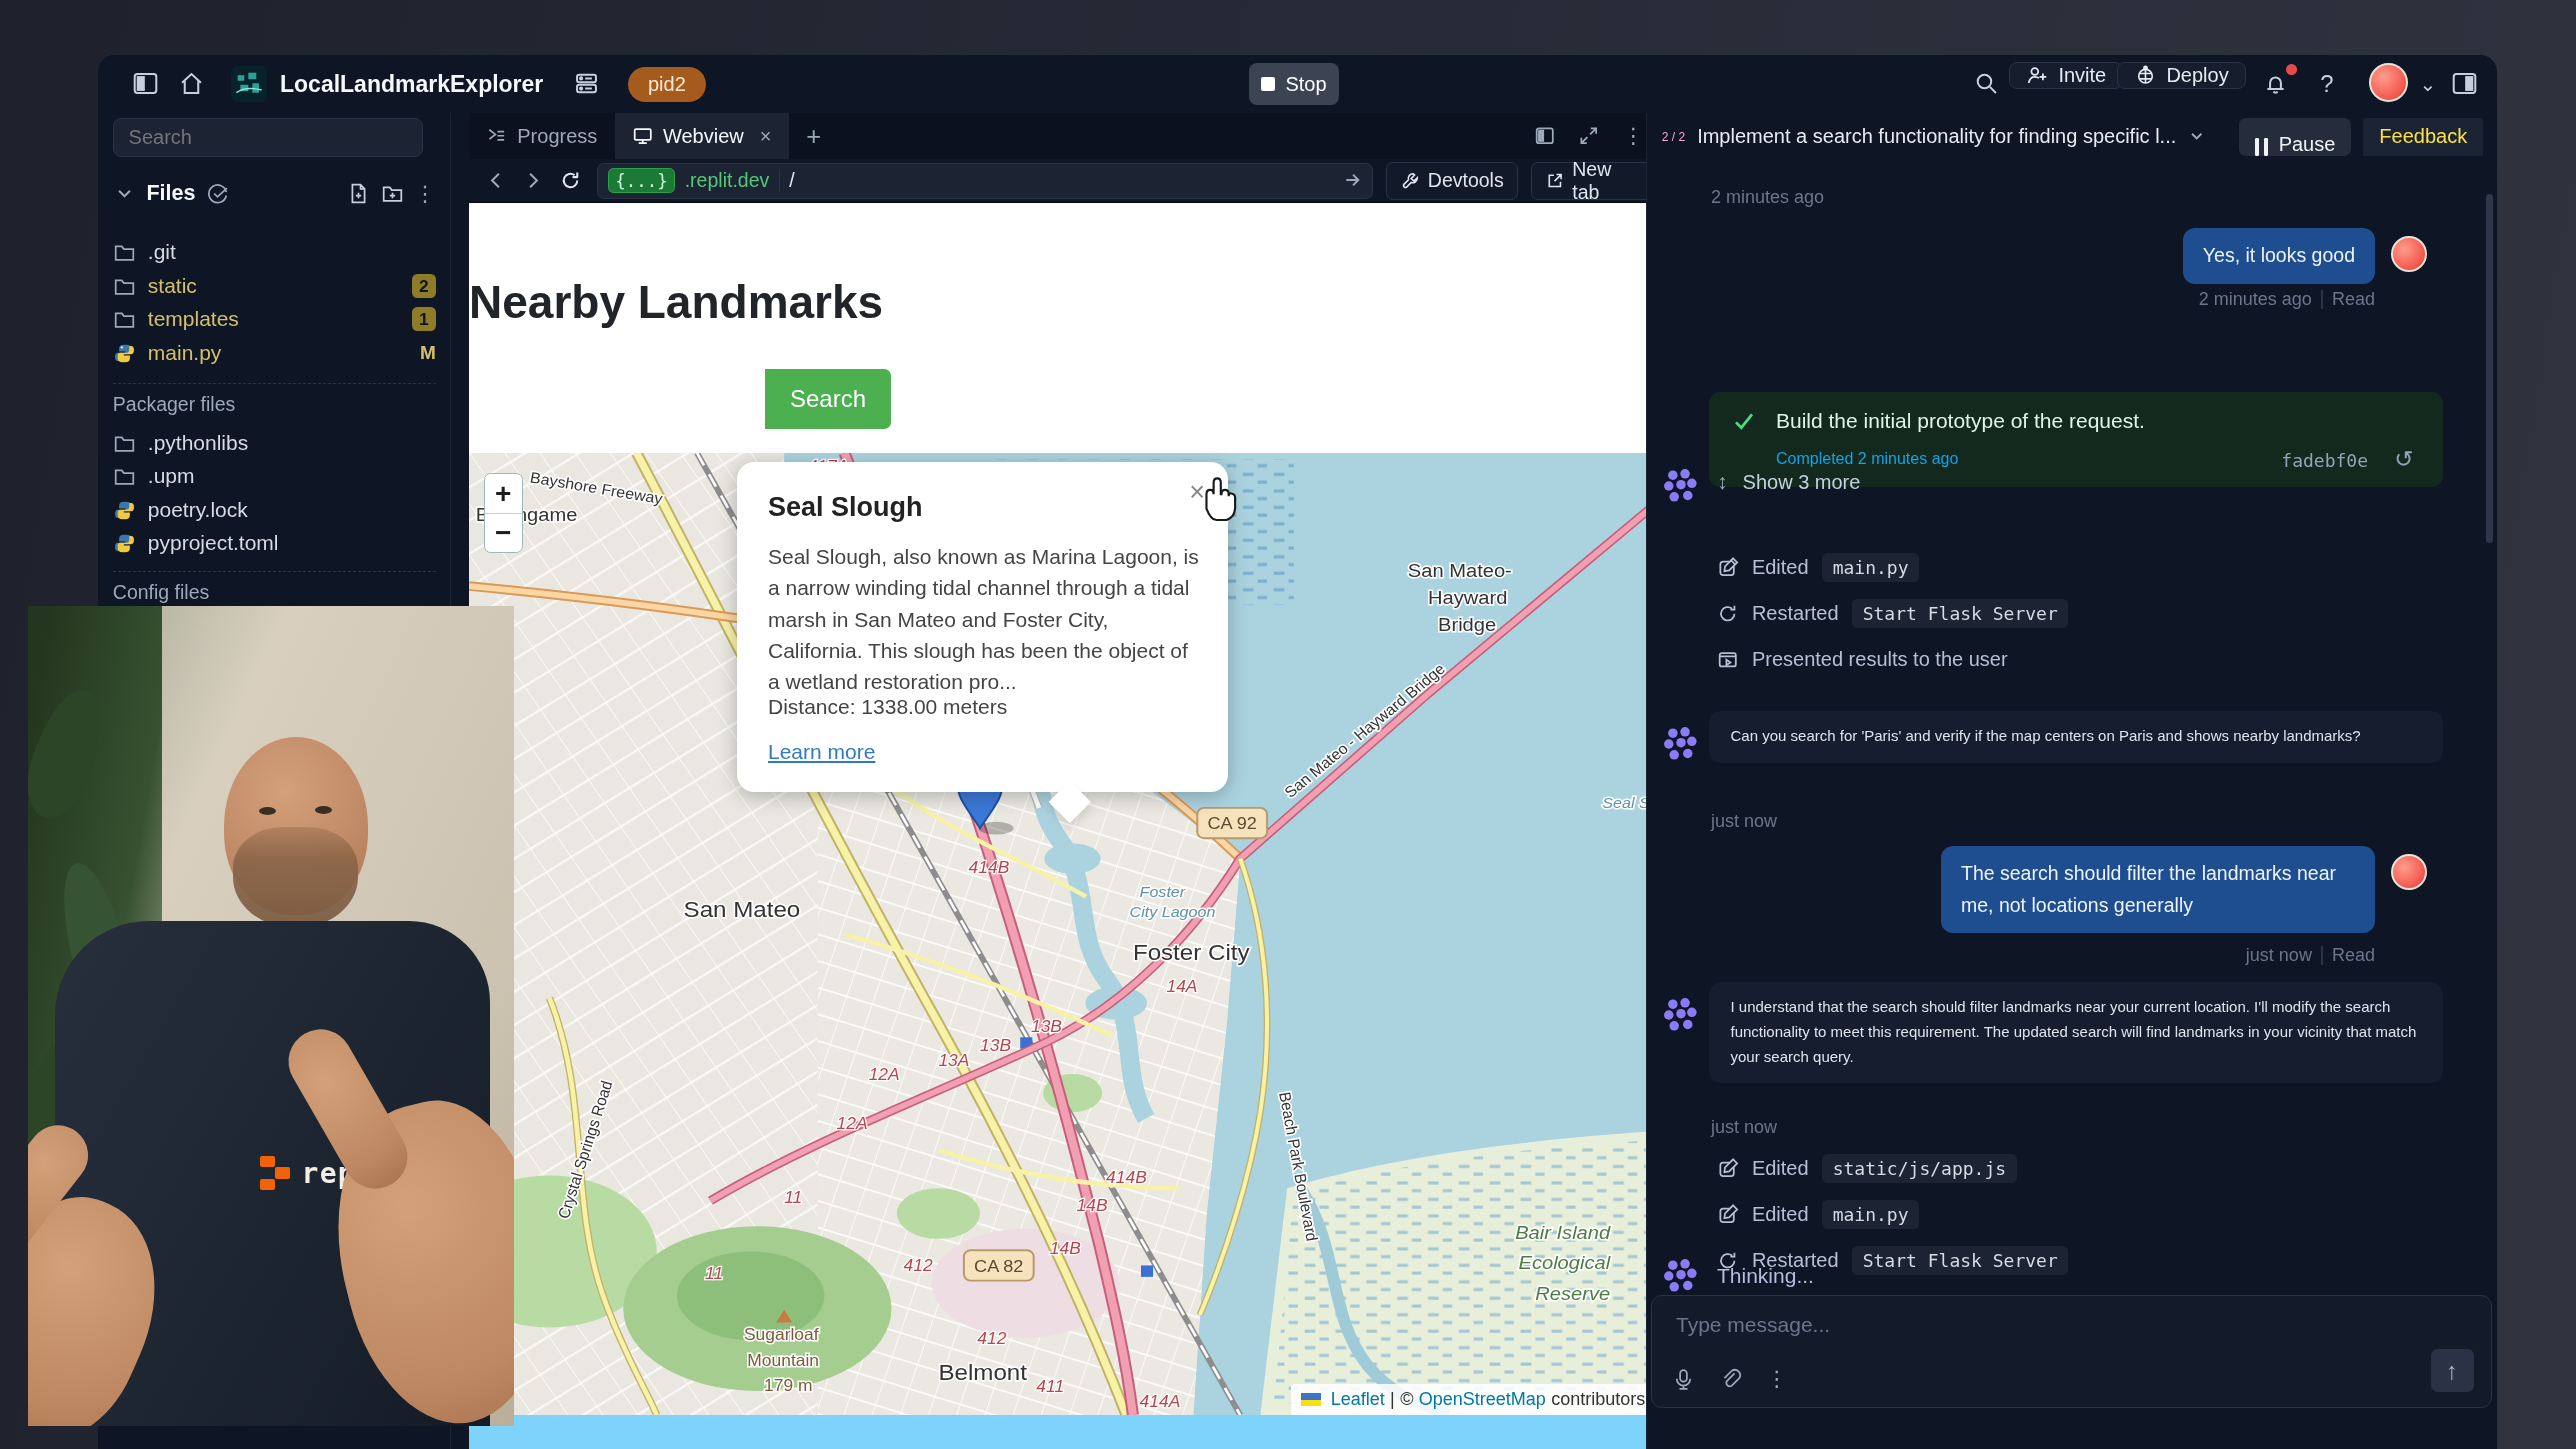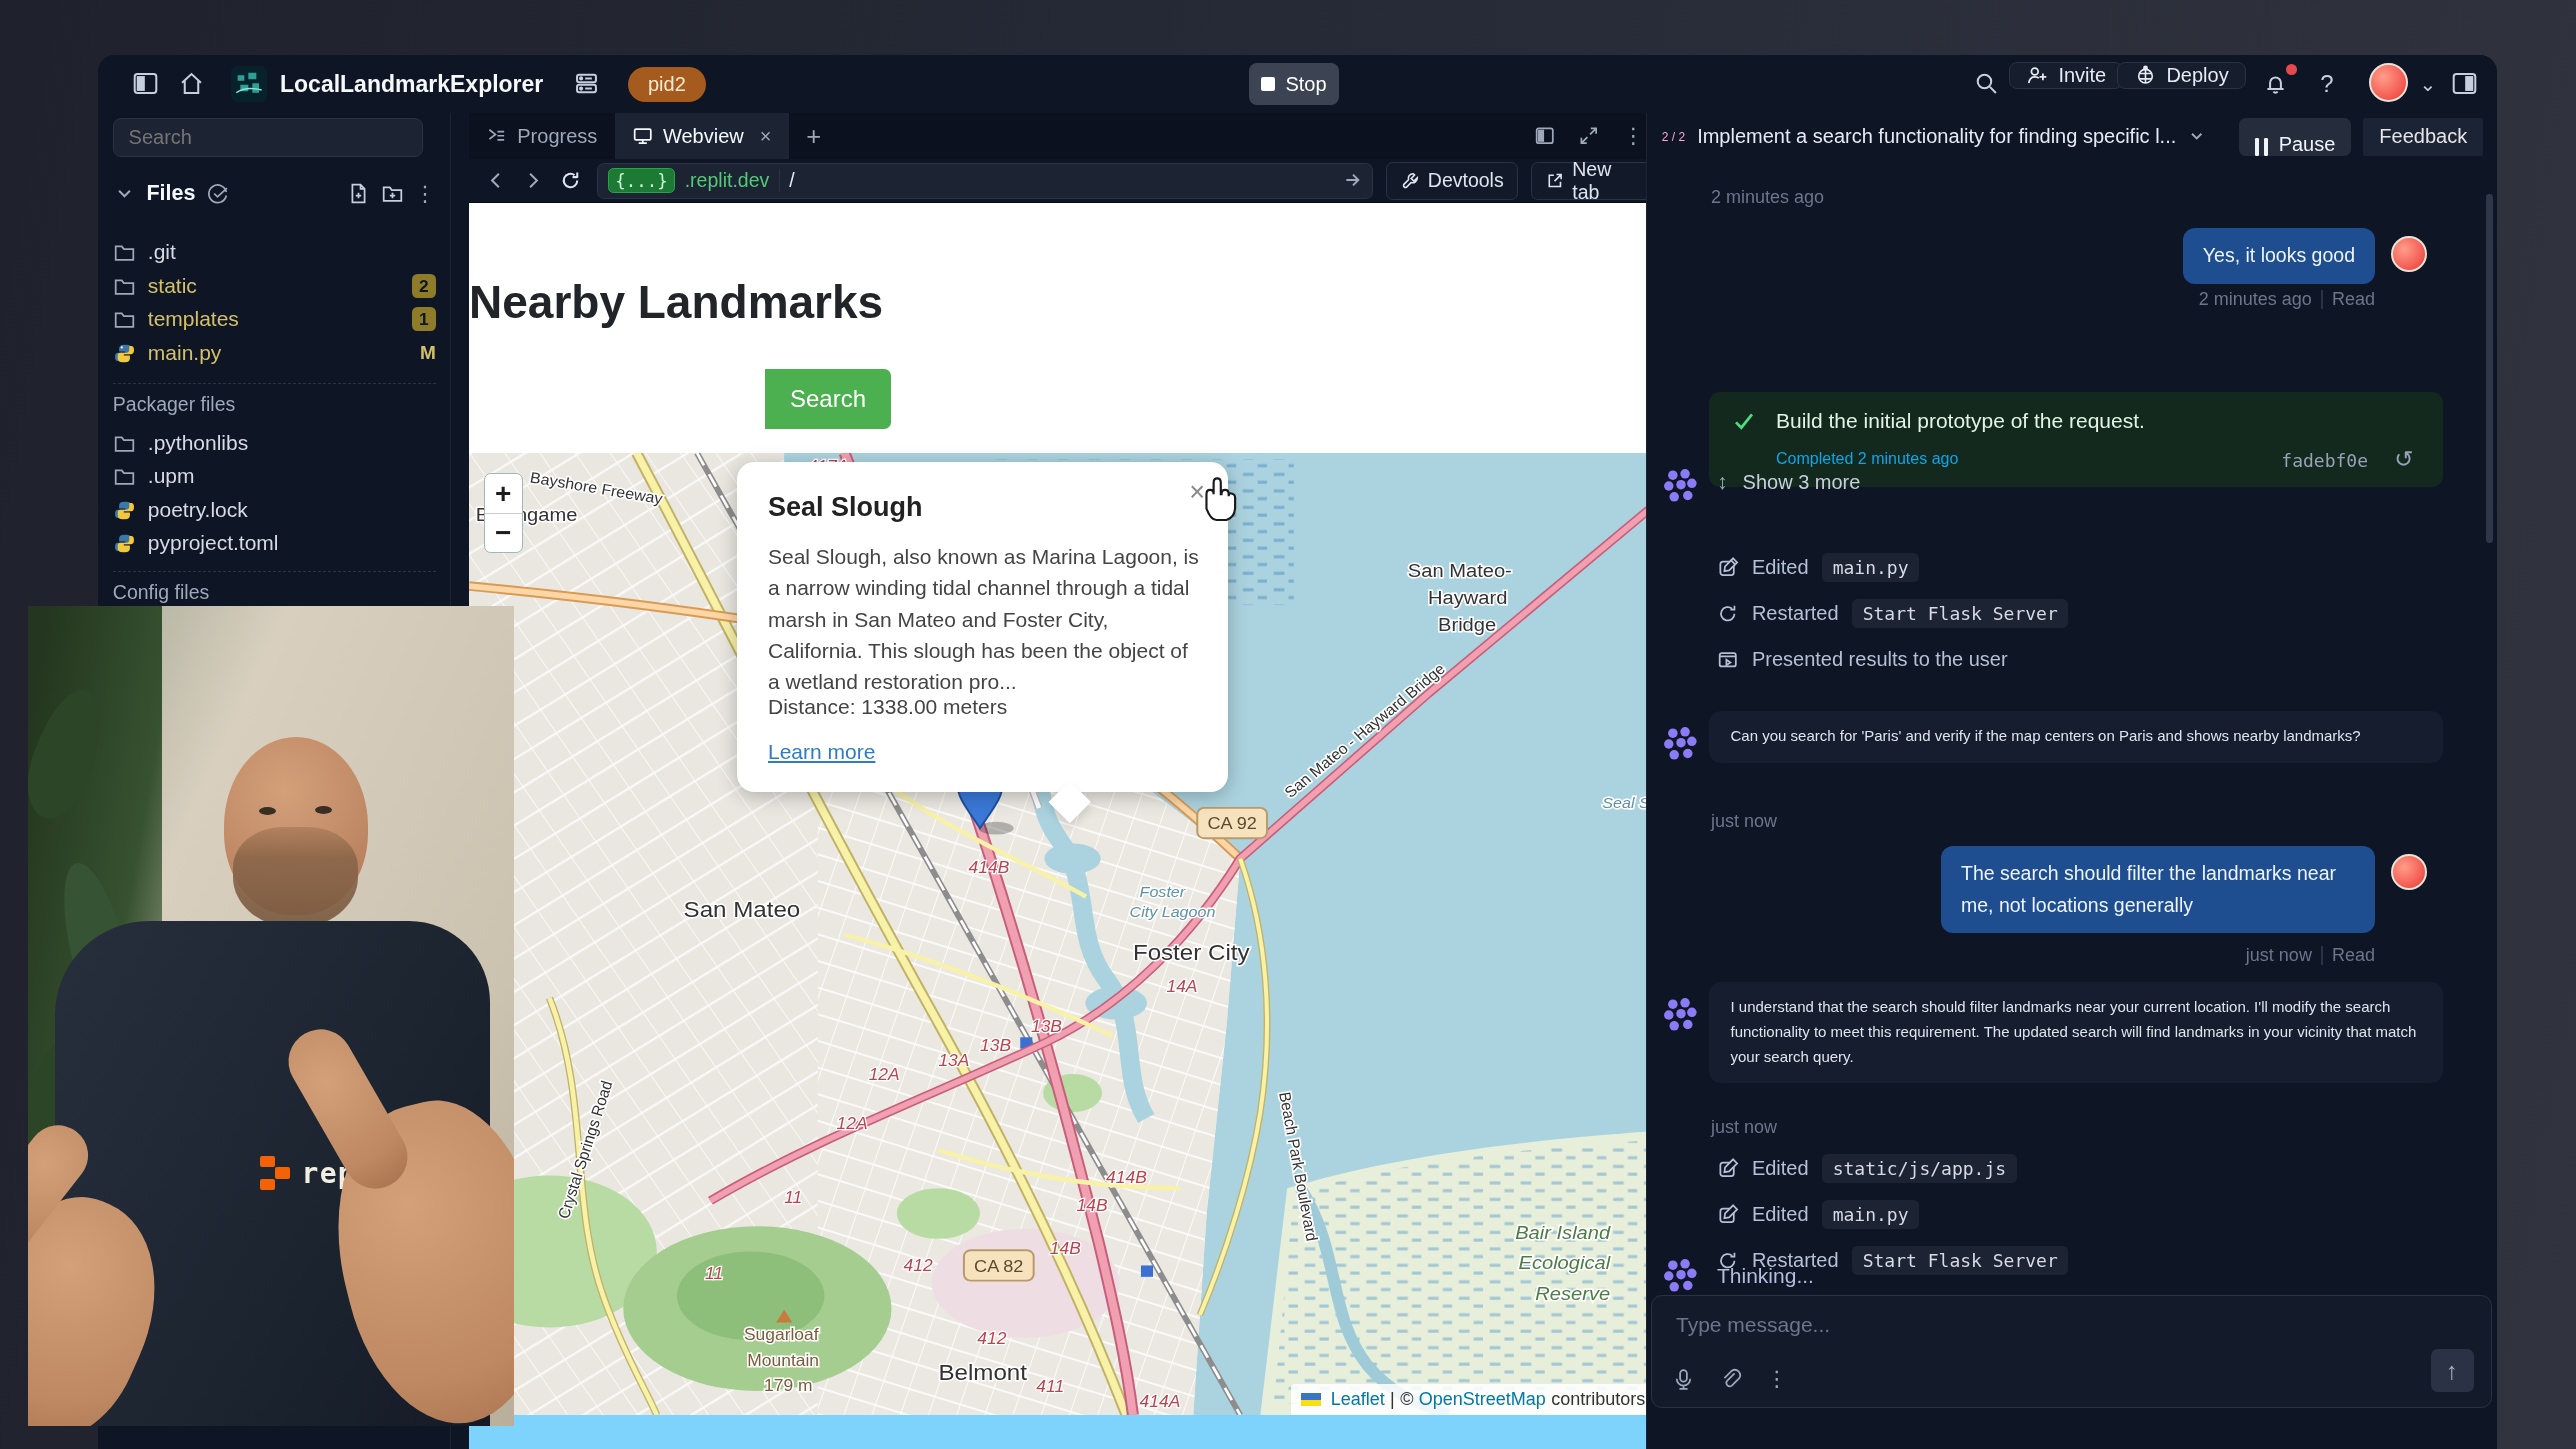--- a/index.html
+++ b/index.html
@@ -104,21 +104,21 @@
   
   .chat{position:absolute;left:1548px;top:58px;width:851px;height:1336px;background:#0e1525;border-left:1.3px solid #1c2333;}
   .chat-hd{position:absolute;left:0;top:0;width:851px;height:47px;display:flex;align-items:center;padding:0 14.8px;gap:12px;}
   .chat-hd .step{color:#f9a8d4;font-size:12px;white-space:nowrap;}
   .chat-hd .ttl{color:#e6ebf3;font-size:20px;max-width:510px;overflow:hidden;text-overflow:ellipsis;white-space:nowrap;}
   .chev{color:#9da8b9;}
   .pausebtn{height:38px;background:#252d3d;border-radius:6.7px;display:flex;align-items:flex-end;gap:10.7px;color:#f0f4f9;
     font-size:20px;padding:0 16px;margin-left:auto;}
   .pbars{display:flex;gap:4.7px;}
   .pbars i{width:4px;height:17.4px;background:#f0f4f9;border-radius:1.3px;}
-  .fbbtn{height:38px;background:#1b2435;border-radius:2px;display:flex;align-items:center;color:#e5e5e5;font-size:20px;padding:12px 16px;}
+  .fbbtn{height:38px;background:#1b2435;border-radius:2px;display:flex;align-items:center;color:#fde047;font-size:20px;padding:12px 16px;}
   .ts{position:absolute;font-size:18px;color:#6c7589;}
   .bubble-user{position:absolute;background:#1e4e8f;border-radius:12px;color:#eef4fb;font-size:19.5px;line-height:1.62;
     padding:12px 20px;}
   .bubble-agent{position:absolute;background:#151d2e;border-radius:12px;color:#dfe5ee;font-size:15px;line-height:1.66;
     padding:13.4px 21.5px;}
   .cavatar{position:absolute;width:36px;height:36px;border-radius:50%;
     background:radial-gradient(circle at 35% 35%,#ff9d8a,#f2564e 70%,#a33c12);border:2px solid #e8e2d8;}
   .aavatar{position:absolute;width:38px;height:38px;}
   .meta{position:absolute;font-size:18px;color:#6c7589;display:flex;gap:9.4px;align-items:center;}
   .meta .bar{width:1.3px;height:19px;background:#2b3245;}

